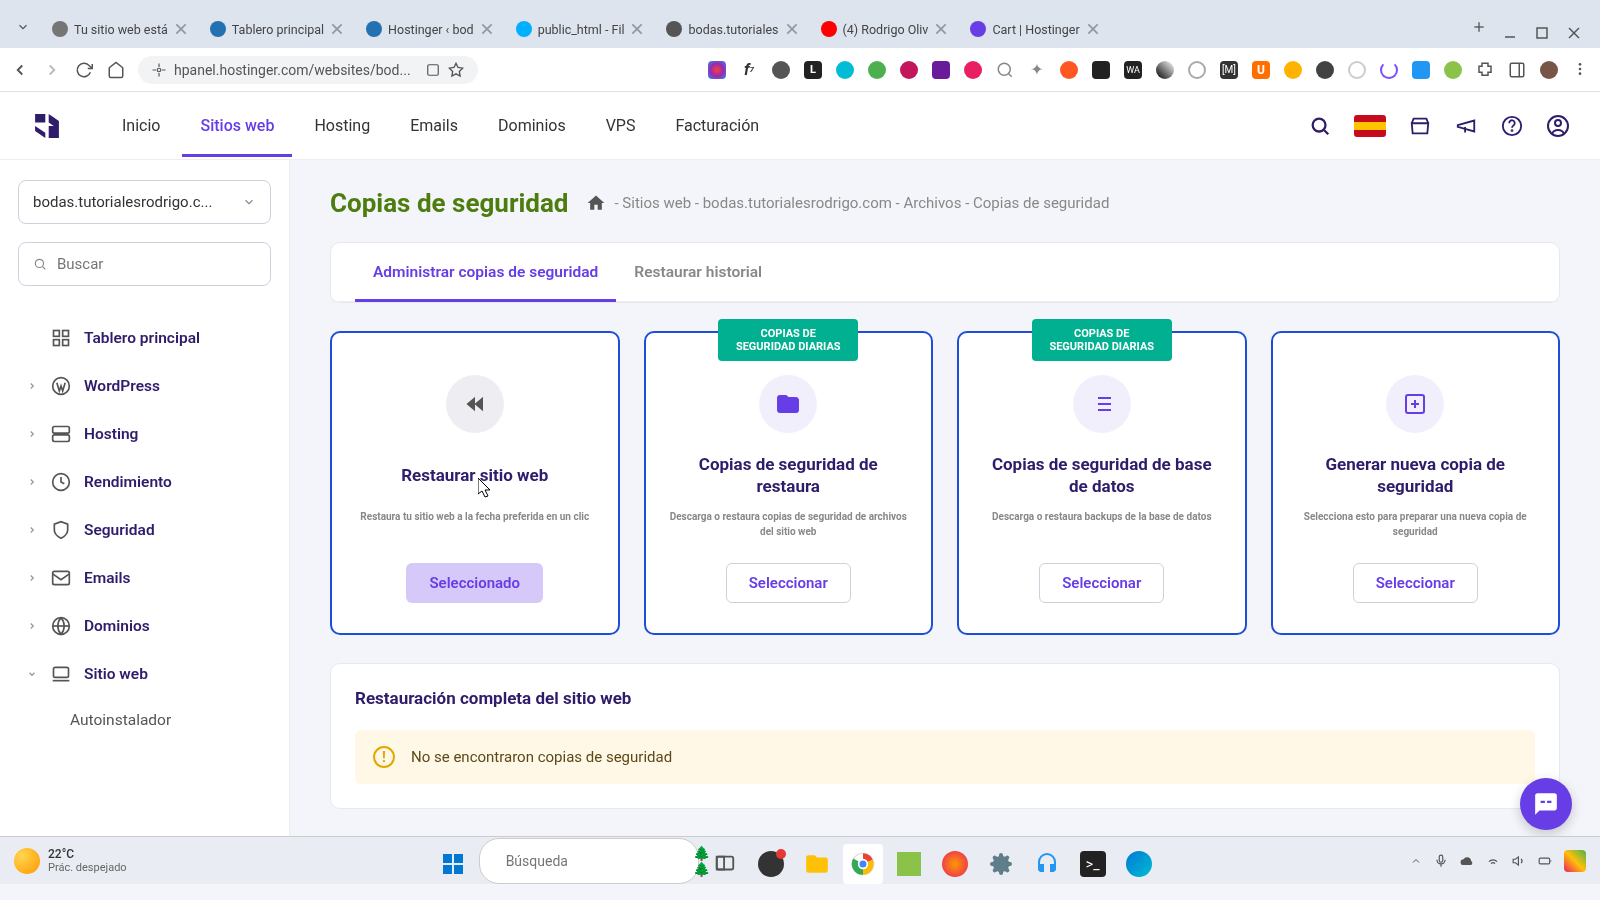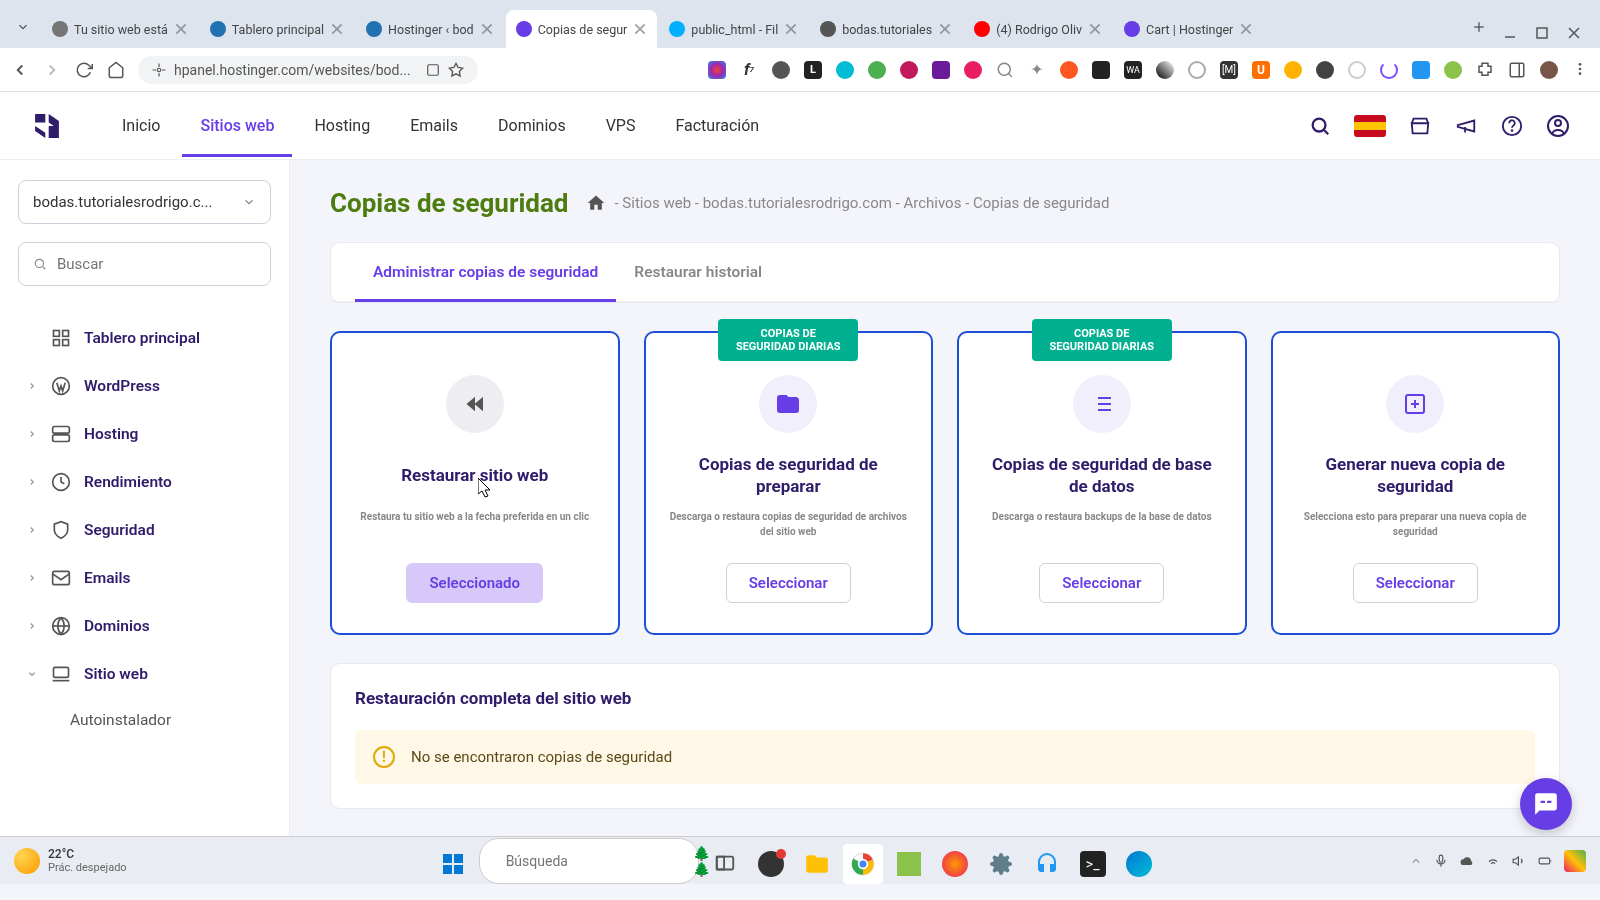--- a/index.html
+++ b/index.html
@@ -109,28 +109,20 @@
         <div class="tab-favicon" style="background:#2271b1"></div>
         <span class="tab-title">Tablero principal</span>
         <svg class="tab-close" viewBox="0 0 12 12">
           <line x1="2" y1="2" x2="10" y2="10" stroke="#666" stroke-width="1.5"></line>
           <line x1="10" y1="2" x2="2" y2="10" stroke="#666" stroke-width="1.5"></line>
         </svg>
       </div>
       <div class="tab">
         <div class="tab-favicon" style="background:#2271b1"></div>
         <span class="tab-title">Hostinger ‹ bod</span>
-        <svg class="tab-close" viewBox="0 0 12 12">
-          <line x1="2" y1="2" x2="10" y2="10" stroke="#666" stroke-width="1.5"></line>
-          <line x1="10" y1="2" x2="2" y2="10" stroke="#666" stroke-width="1.5"></line>
-        </svg>
-      </div>
-      <div class="tab active">
-        <div class="tab-favicon" style="background:#673de6"></div>
-        <span class="tab-title">Copias de segur</span>
         <svg class="tab-close" viewBox="0 0 12 12">
           <line x1="2" y1="2" x2="10" y2="10" stroke="#666" stroke-width="1.5"></line>
           <line x1="10" y1="2" x2="2" y2="10" stroke="#666" stroke-width="1.5"></line>
         </svg>
       </div>
       <div class="tab">
         <div class="tab-favicon" style="background:#00b0ff"></div>
         <span class="tab-title">public_html - Fil</span>
         <svg class="tab-close" viewBox="0 0 12 12">
           <line x1="2" y1="2" x2="10" y2="10" stroke="#666" stroke-width="1.5"></line>
@@ -460,21 +452,21 @@
     <div class="bcard-desc">Restaura tu sitio web a la fecha preferida en un clic</div>
     <button class="bcard-btn selected">Seleccionado</button>
         </div>
         <div class="bcard">
           <div class="badge">COPIAS DE SEGURIDAD DIARIAS</div>
     <div class="bcard-icon">
             <svg width="24" height="24" viewBox="0 0 24 24" fill="none" stroke="currentColor" stroke-width="2">
               <path d="M10 4H4c-1.1 0-2 .9-2 2v12c0 1.1.9 2 2 2h16c1.1 0 2-.9 2-2V8c0-1.1-.9-2-2-2h-8l-2-2z" fill="currentColor"></path>
             </svg>
           </div>
-    <div class="bcard-title">Copias de seguridad de preparar</div>
+    <div class="bcard-title">Copias de seguridad de restaura</div>
     <div class="bcard-desc">Descarga o restaura copias de seguridad de archivos del sitio web</div>
     <button class="bcard-btn ">Seleccionar</button>
         </div>
         <div class="bcard">
           <div class="badge">COPIAS DE SEGURIDAD DIARIAS</div>
     <div class="bcard-icon">
             <svg width="24" height="24" viewBox="0 0 24 24" fill="none" stroke="currentColor" stroke-width="2">
               <line x1="8" y1="6" x2="21" y2="6"></line>
               <line x1="8" y1="12" x2="21" y2="12"></line>
               <line x1="8" y1="18" x2="21" y2="18"></line>

